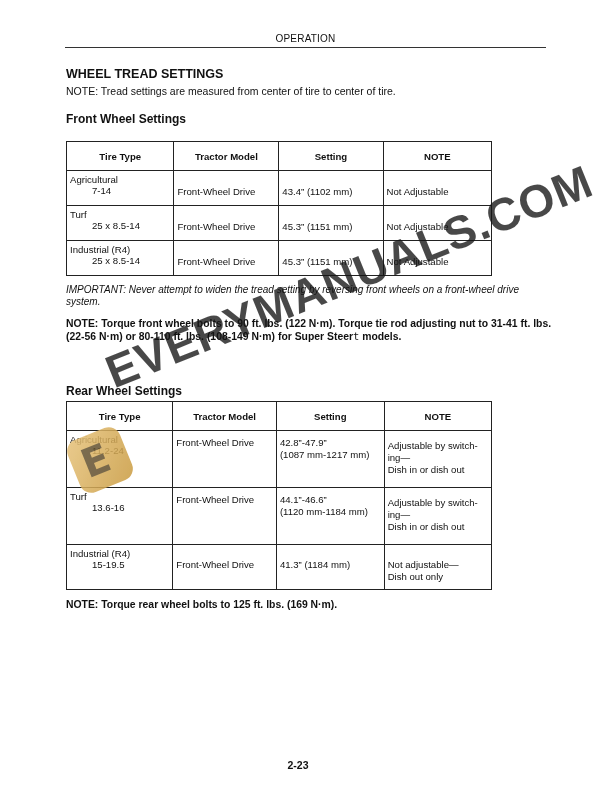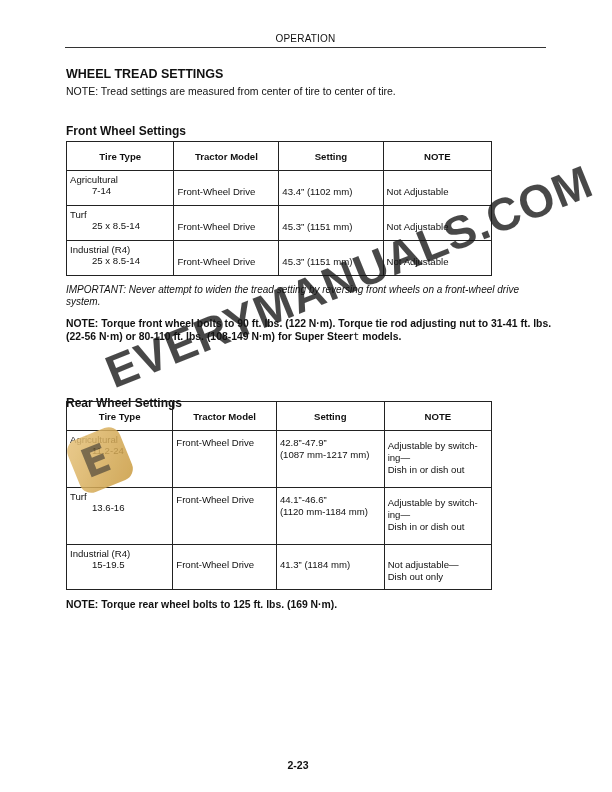--- a/index.html
+++ b/index.html
@@ -18,21 +18,21 @@
   }
   .h1 {
     position: absolute; left: 66px; top: 67px;
     font-size: 12.5px; font-weight: bold;
   }
   .note1 {
     position: absolute; left: 66px; top: 85px;
     font-size: 10.5px; font-weight: normal;
   }
   .h2 {
-    position: absolute; left: 66px; font-size: 12px; font-weight: bold; margin-top: 12px;
+    position: absolute; left: 66px; font-size: 12px; font-weight: bold;
   }
   table.spec {
     position: absolute; left: 66px; width: 426px;
     border-collapse: collapse; font-size: 9.6px;
     border: 1.4px solid #222;
   }
   table.spec th, table.spec td {
     border: 1px solid #222; vertical-align: top; padding: 0;
   }
   table.spec th {

